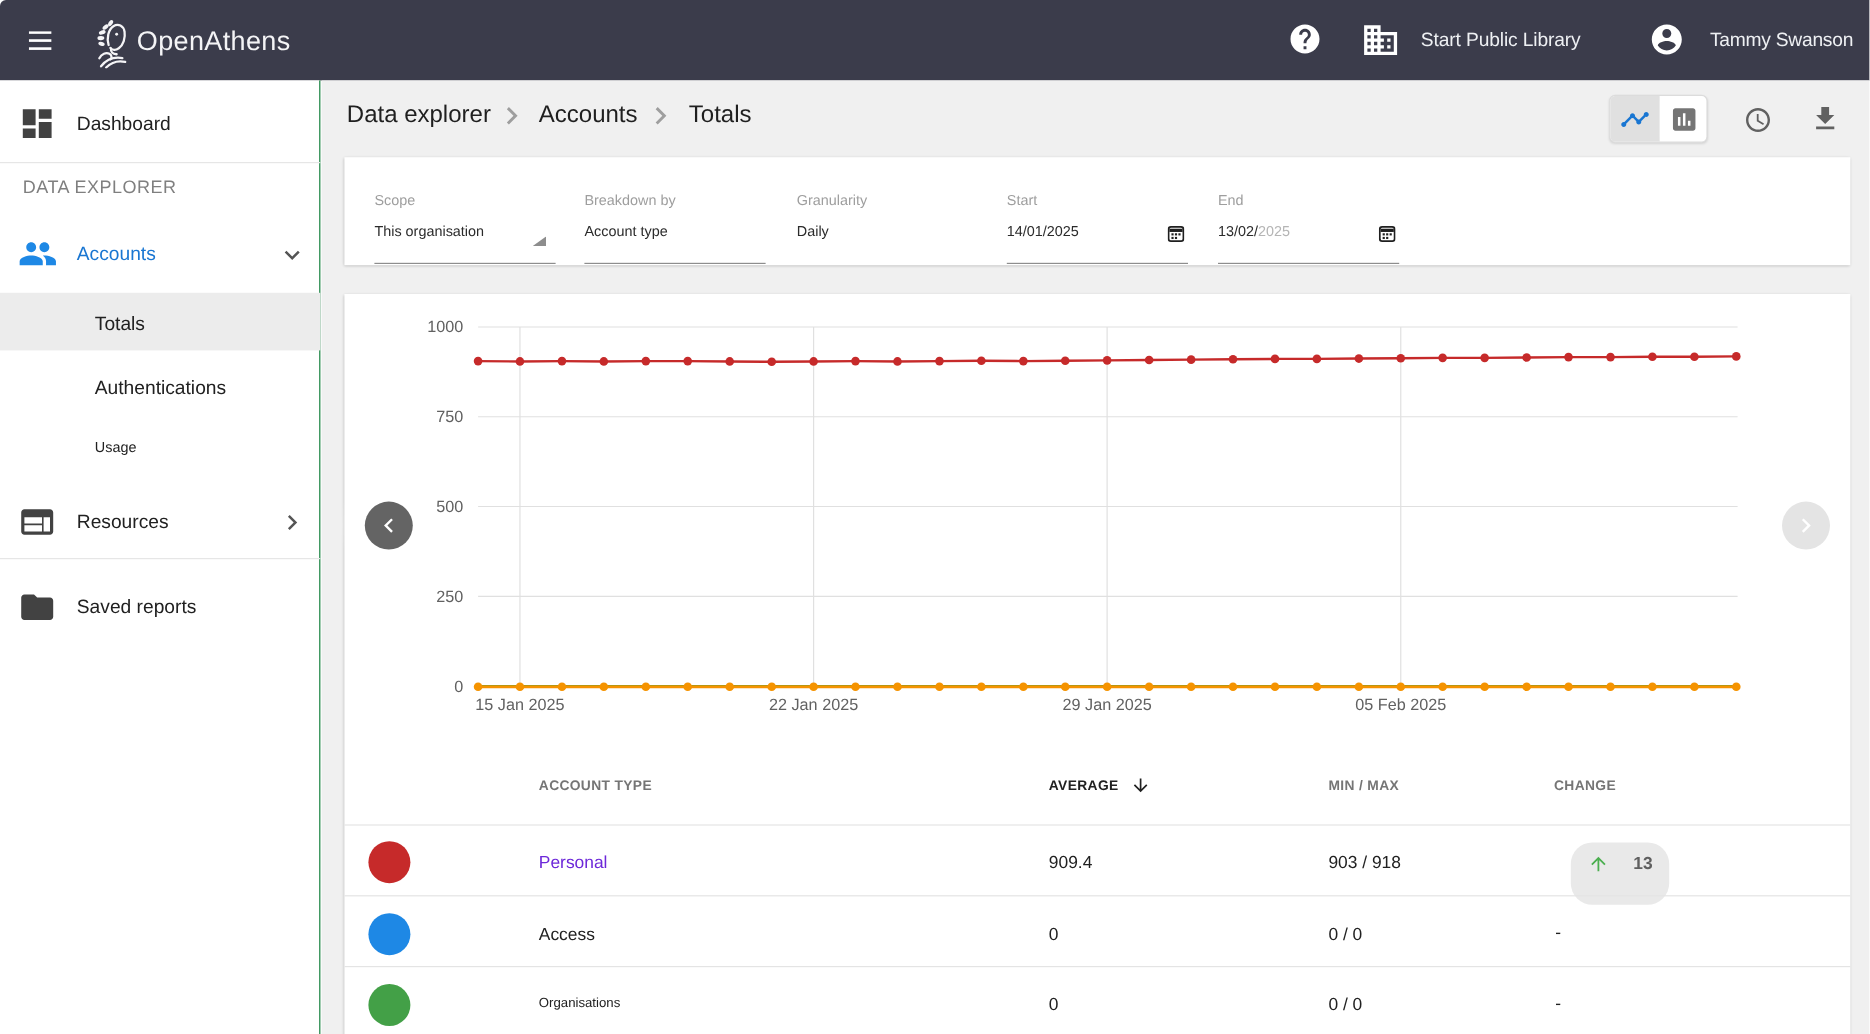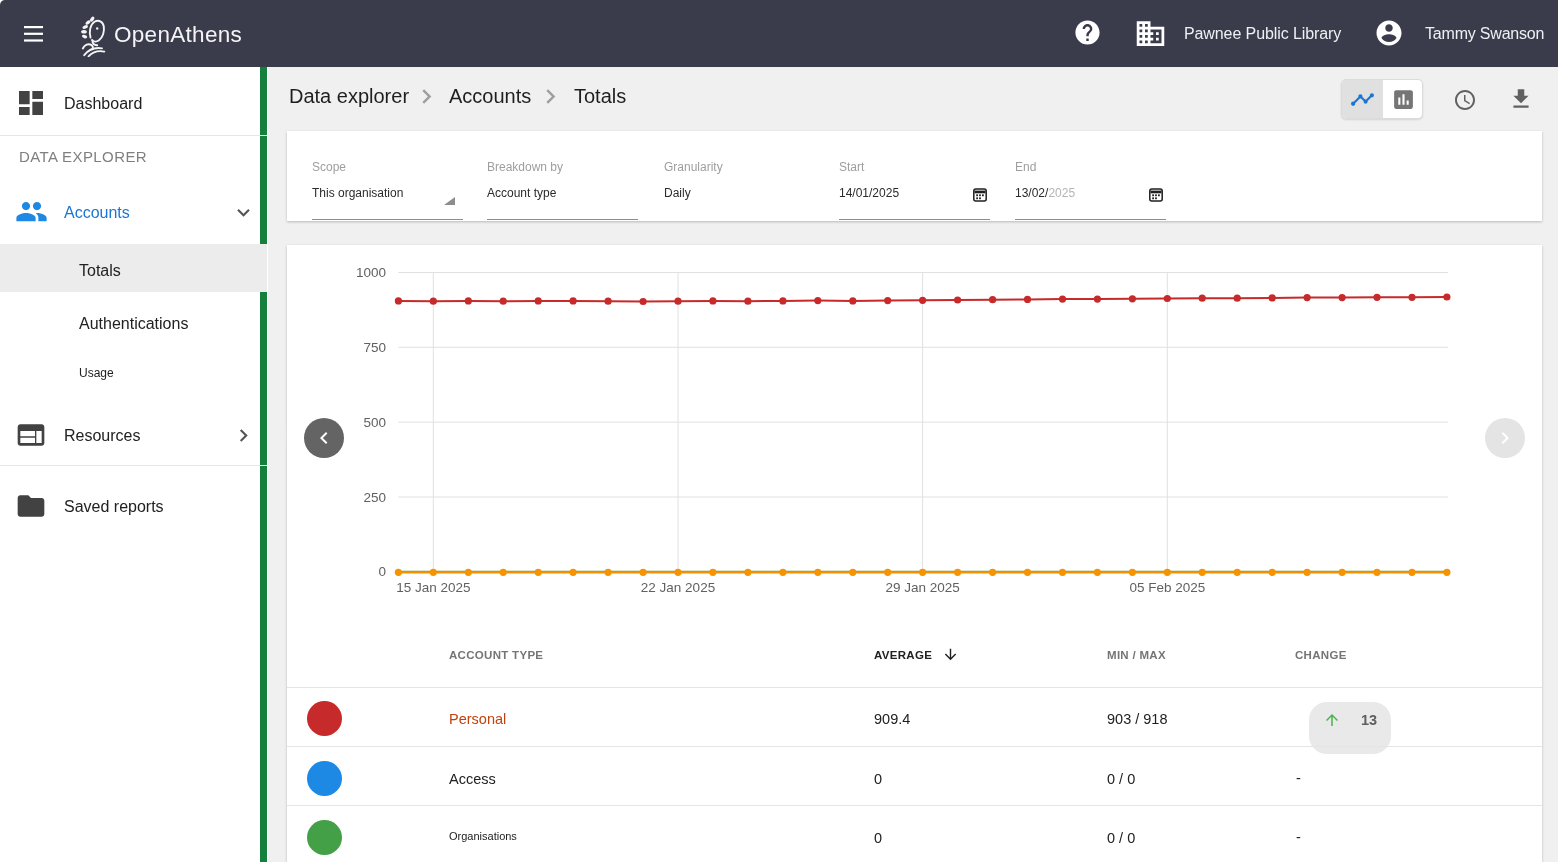--- a/index.html
+++ b/index.html
@@ -1,18 +1,18 @@
 <!DOCTYPE html>
 <html><head><meta charset="utf-8">
 <style>
 *{margin:0;padding:0;box-sizing:border-box}
 html,body{width:1558px;height:862px;background:#fff;font-family:"Liberation Sans",sans-serif;overflow:hidden;position:relative}
 .abs{position:absolute}
 .topbar{position:absolute;left:0;top:0;width:1558px;height:67px;background:#3B3C4B;border-top-left-radius:5px;color:#f1f1f4}
-.sidebar{position:absolute;left:0;top:67px;width:267px;height:795px;background:#fff;border-right:7px solid #15803d}
+.sidebar{position:absolute;left:0;top:67px;width:267px;height:795px;background:#fff;border-right:1px solid #15803d}
 .content{position:absolute;left:268px;top:67px;width:1290px;height:795px;background:#f0f0f0}
 .card{position:absolute;background:#fff;box-shadow:0 1px 3px rgba(0,0,0,0.14),0 1px 2px rgba(0,0,0,0.1)}
 .lbl{position:absolute;font-size:12px;color:#9e9e9e;white-space:nowrap}
 .val{position:absolute;font-size:12px;color:#2b2b2b;white-space:nowrap;top:55px}
 .uline{position:absolute;height:1px;background:#8d8d8d}
 svg{display:block}
 </style></head><body>
 <div class="topbar">
  <svg class="abs" style="left:24px;top:25.5px" width="19" height="16" viewBox="0 0 19 16">
   <rect x="0" y="0" width="19" height="2.2" fill="#fff"></rect>
@@ -36,21 +36,21 @@
    <circle cx="16.2" cy="12.5" r="1.2"></circle>
   </g>
  </svg>
  <div class="abs" style="left:114px;top:22px;font-size:22.5px;font-weight:400;color:#f4f4f6;letter-spacing:0.3px">OpenAthens</div>
  <svg class="abs" style="left:1072.5px;top:18px" width="29" height="29" viewBox="0 0 24 24" fill="#fff">
   <path d="M12 2C6.48 2 2 6.48 2 12s4.48 10 10 10 10-4.48 10-10S17.52 2 12 2zm1 17h-2v-2h2v2zm2.07-7.75l-.9.92C13.45 12.9 13 13.5 13 15h-2v-.5c0-1.1.45-2.1 1.17-2.83l1.24-1.26c.37-.36.59-.86.59-1.41 0-1.1-.9-2-2-2s-2 .9-2 2H8c0-2.21 1.79-4 4-4s4 1.79 4 4c0 .88-.36 1.68-.93 2.25z"></path>
  </svg>
  <svg class="abs" style="left:1133.5px;top:16.5px" width="33" height="33" viewBox="0 0 24 24" fill="#fff">
   <path d="M12 7V3H2v18h20V7H12zM6 19H4v-2h2v2zm0-4H4v-2h2v2zm0-4H4V9h2v2zm0-4H4V5h2v2zm4 12H8v-2h2v2zm0-4H8v-2h2v2zm0-4H8V9h2v2zm0-4H8V5h2v2zm10 12h-8v-2h2v-2h-2v-2h2v-2h-2V9h8v10zm-2-8h-2v2h2v-2zm0 4h-2v2h2v-2z"></path>
  </svg>
- <div class="abs" style="left:1184px;top:25px;font-size:16px;letter-spacing:-0.1px;color:#eef0f3">Pawnee Public Library</div>
+ <div class="abs" style="left:1184px;top:25px;font-size:16px;letter-spacing:-0.1px;color:#eef0f3">Start Public Library</div>
  <svg class="abs" style="left:1374px;top:18px" width="30" height="30" viewBox="0 0 24 24" fill="#fff">
   <path d="M12 2C6.48 2 2 6.48 2 12s4.48 10 10 10 10-4.48 10-10S17.52 2 12 2zm0 3c1.66 0 3 1.34 3 3s-1.34 3-3 3-3-1.34-3-3 1.34-3 3-3zm0 14.2c-2.5 0-4.71-1.28-6-3.22.03-1.99 4-3.08 6-3.08 1.99 0 5.97 1.09 6 3.08-1.29 1.94-3.5 3.22-6 3.22z"></path>
  </svg>
  <div class="abs" style="left:1425px;top:25px;font-size:16px;letter-spacing:-0.2px;color:#eef0f3">Tammy Swanson</div>
 </div>
 <div class="sidebar">
  <svg class="abs" style="left:15px;top:20px" width="32" height="32" viewBox="0 0 24 24" fill="#424242">
   <path d="M3 13h8V3H3v10zm0 8h8v-6H3v6zm10 0h8V11h-8v10zm0-18v6h8V3h-8z"></path>
  </svg>
  <div class="abs" style="left:64px;top:28px;font-size:16px;color:#212121">Dashboard</div>
@@ -235,21 +235,21 @@
 </svg>
 <div class="abs" style="left:162px;top:404px;font-size:11.5px;font-weight:bold;color:#757575;letter-spacing:0.3px">ACCOUNT TYPE</div>
     <div class="abs" style="left:587px;top:404px;font-size:11.5px;font-weight:bold;color:#212121;letter-spacing:0.3px">AVERAGE</div>
     <svg class="abs" style="left:655px;top:401px" width="17" height="17" viewBox="0 0 24 24" fill="#212121">
       <path d="M20 12l-1.41-1.41L13 16.17V4h-2v12.17l-5.58-5.59L4 12l8 8 8-8z"></path>
     </svg>
     <div class="abs" style="left:820px;top:404px;font-size:11.5px;font-weight:bold;color:#757575;letter-spacing:0.3px">MIN / MAX</div>
     <div class="abs" style="left:1008px;top:404px;font-size:11.5px;font-weight:bold;color:#757575;letter-spacing:0.3px">CHANGE</div>
     <div class="abs" style="left:0;top:442px;width:1255px;height:1px;background:#e4e4e4"></div>
     <div class="abs" style="left:19.5px;top:456px;width:35px;height:35px;border-radius:50%;background:#c62a2a"></div>
-    <div class="abs" style="left:162px;top:466px;font-size:14.5px;color:#c2410c">Personal</div>
+    <div class="abs" style="left:162px;top:466px;font-size:14.5px;color:#6d28d9">Personal</div>
     <div class="abs" style="left:587px;top:466px;font-size:14.5px;color:#212121">909.4</div>
     <div class="abs" style="left:820px;top:466px;font-size:14.5px;color:#212121">903 / 918</div>
     <div class="abs" style="left:1022px;top:457px;width:82px;height:52px;border-radius:18px;background:#e9e9e9">
  <svg class="abs" style="left:14px;top:9px" width="18" height="18" viewBox="0 0 24 24" fill="#4caf50">
         <path d="M4 12l1.41 1.41L11 7.83V20h2V7.83l5.58 5.59L20 12l-8-8-8 8z"></path>
       </svg>
  <div class="abs" style="left:52px;top:10px;font-size:14.5px;font-weight:bold;color:#5f5f5f">13</div>
 </div>
     <div class="abs" style="left:0;top:501px;width:1255px;height:1px;background:#e4e4e4"></div>
     <div class="abs" style="left:19.5px;top:516px;width:35px;height:35px;border-radius:50%;background:#1e88e5"></div>

